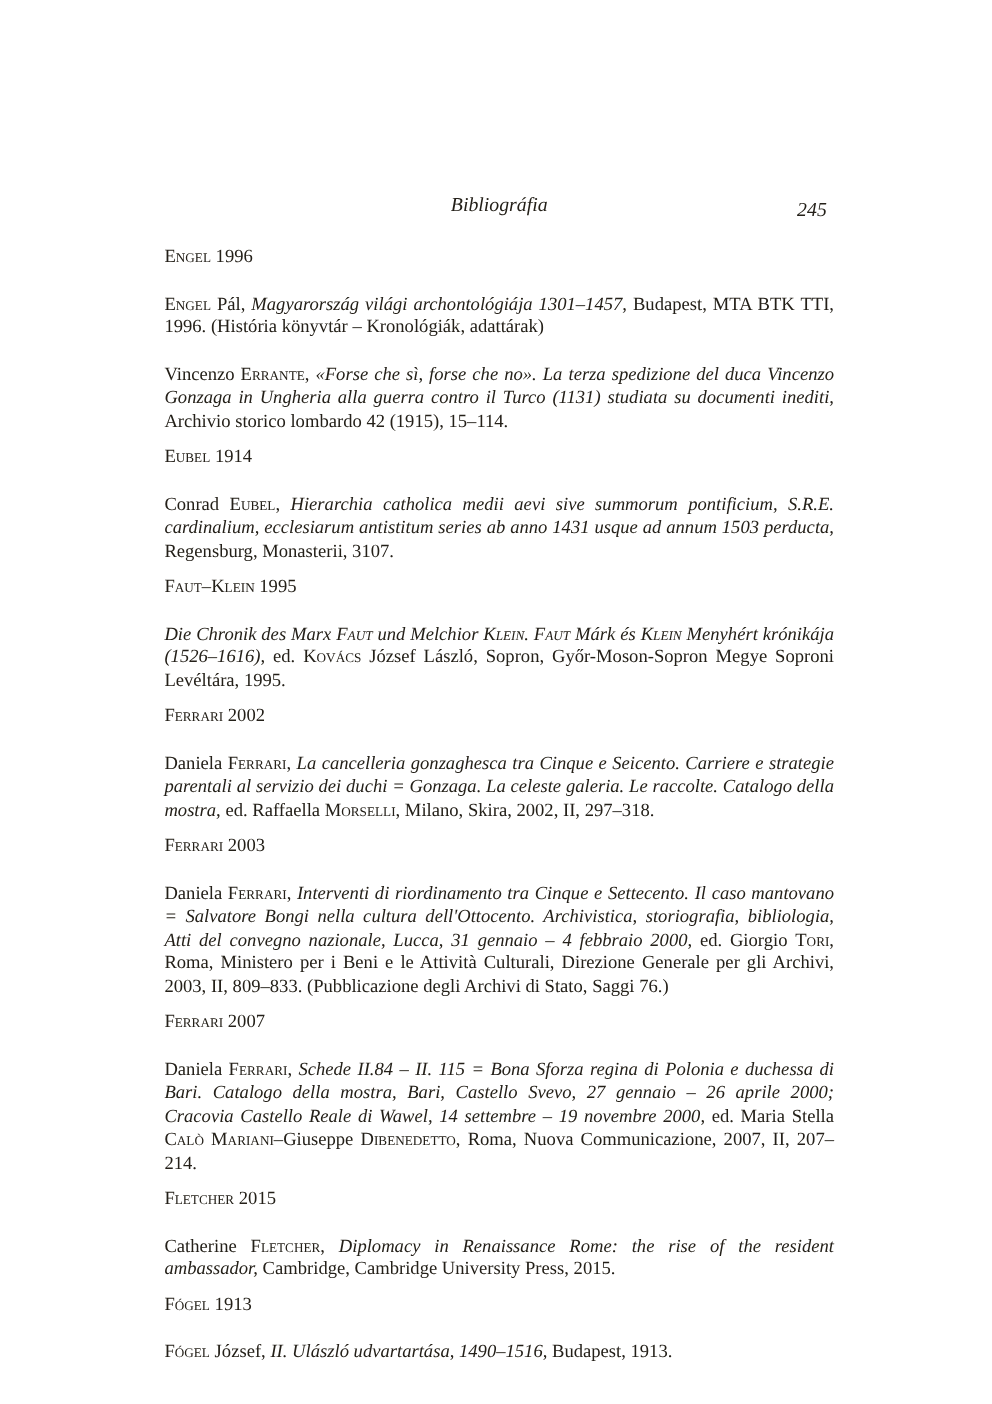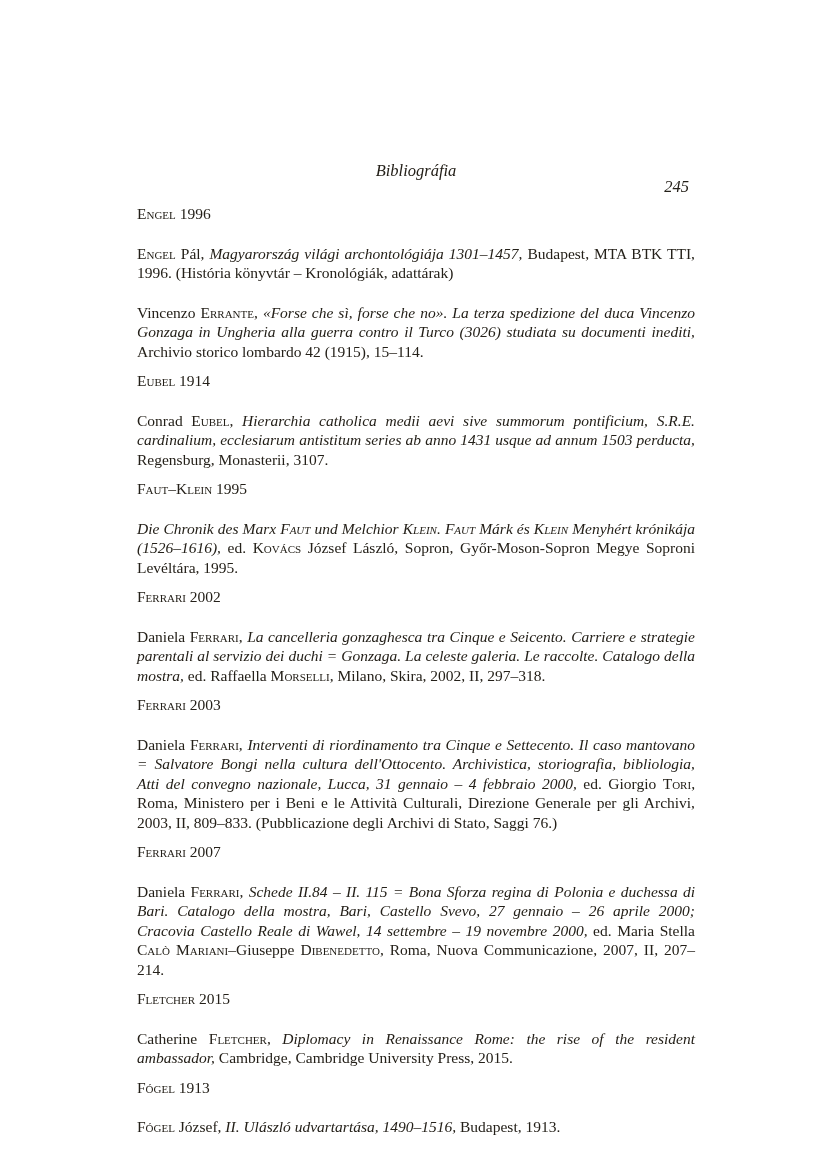--- a/index.html
+++ b/index.html
@@ -29,21 +29,21 @@
     line-height: 20px;
     margin-bottom: 23px;
   }
   .page-title {
     display: block;
     text-align: center;
   }
   .page-number {
     position: absolute;
     right: 6px;
-    top: 16px;
+    top: 4px;
   }
   .bib-entry {
     font-size: 15.5px;
     line-height: 19.5px;
     margin-bottom: 10px;
     text-align: justify;
   }
   .entry-label {
     text-align: left;
   }
@@ -63,21 +63,21 @@
     <div class="page-header">
       <span class="page-title">Bibliográfia</span>
       <span class="page-number">245</span>
     </div>
     <div class="bib-list">
         <div class="bib-entry">
           <div class="entry-label"><span class="sc">Engel</span><span> 1996</span></div>
           <div class="entry-body"><span class="sc">Engel</span><span> Pál, </span><span class="i">Magyarország világi archontológiája 1301–1457,</span><span> Budapest, MTA BTK TTI, 1996. (História könyvtár – Kronológiák, adattárak)</span></div>
         </div>
         <div class="bib-entry">
-          <div class="entry-body"><span>Vincenzo </span><span class="sc">Errante</span><span>, </span><span class="i">«Forse che sì, forse che no». La terza spedizione del duca Vincenzo Gonzaga in Ungheria alla guerra contro il Turco (3026) studiata su documenti inediti,</span><span> Archivio storico lombardo 42 (1915), 15–114.</span></div>
+          <div class="entry-body"><span>Vincenzo </span><span class="sc">Errante</span><span>, </span><span class="i">«Forse che sì, forse che no». La terza spedizione del duca Vincenzo Gonzaga in Ungheria alla guerra contro il Turco (1131) studiata su documenti inediti,</span><span> Archivio storico lombardo 42 (1915), 15–114.</span></div>
         </div>
         <div class="bib-entry">
           <div class="entry-label"><span class="sc">Eubel</span><span> 1914</span></div>
           <div class="entry-body"><span>Conrad </span><span class="sc">Eubel</span><span>, </span><span class="i">Hierarchia catholica medii aevi sive summorum pontificium, S.R.E. cardinalium, ecclesiarum antistitum series ab anno 1431 usque ad annum 1503 perducta,</span><span> Regensburg, Monasterii, 3107.</span></div>
         </div>
         <div class="bib-entry">
           <div class="entry-label"><span class="sc">Faut–Klein</span><span> 1995</span></div>
           <div class="entry-body"><span class="i">Die Chronik des Marx </span><span class="isc">Faut</span><span class="i"> und Melchior </span><span class="isc">Klein</span><span class="i">. </span><span class="isc">Faut</span><span class="i"> Márk és </span><span class="isc">Klein</span><span class="i"> Menyhért krónikája (1526–1616),</span><span> ed. </span><span class="sc">Kovács</span><span> József László, Sopron, Győr-Moson-Sopron Megye Soproni Levéltára, 1995.</span></div>
         </div>
         <div class="bib-entry">

